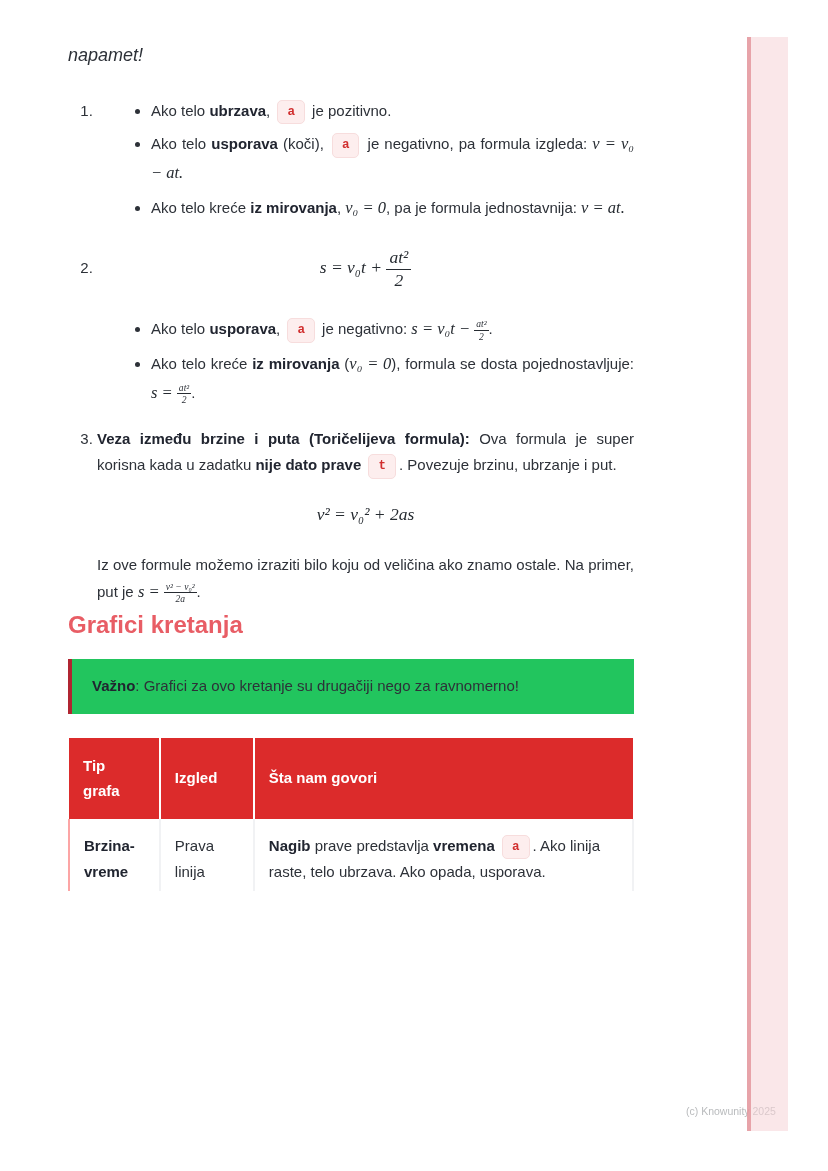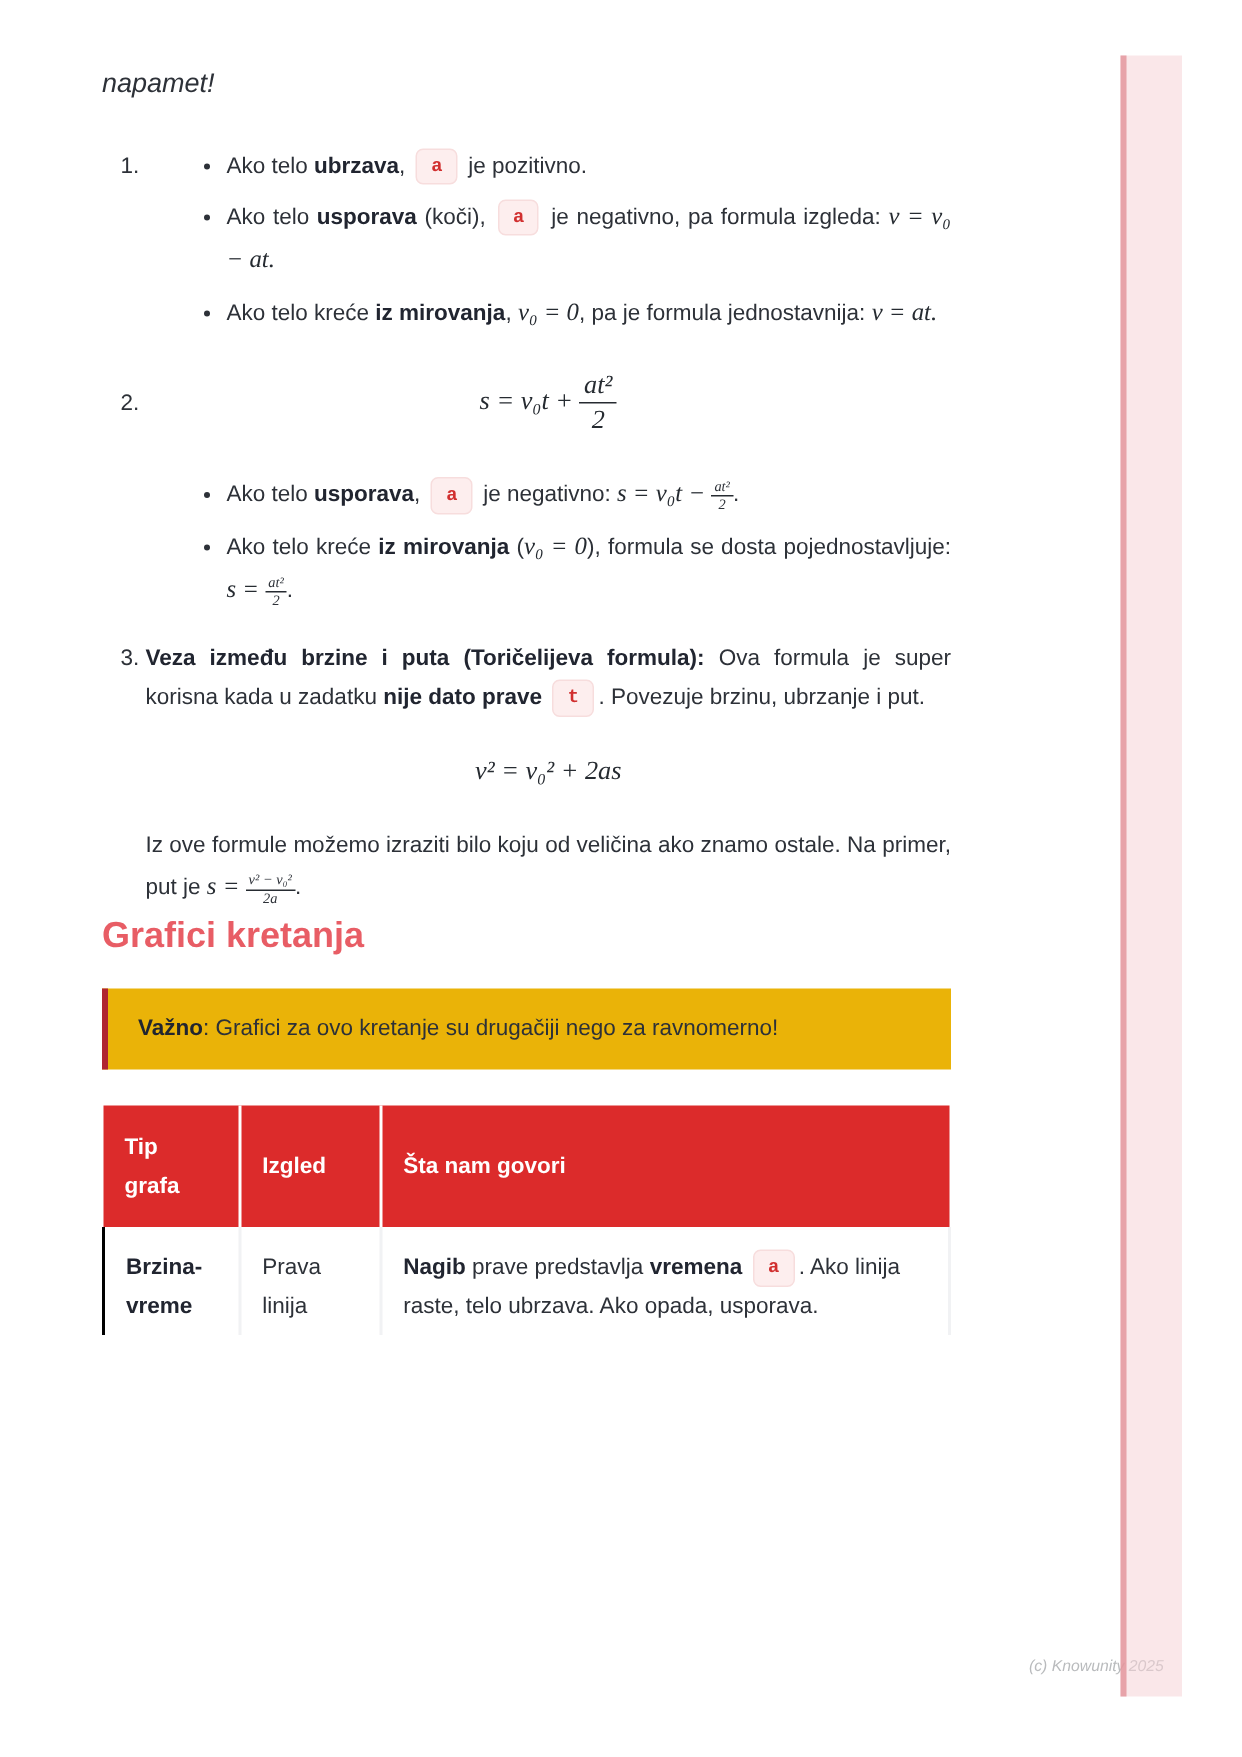--- a/index.html
+++ b/index.html
@@ -75,21 +75,21 @@
   .para2 { margin-top: 26px; text-align: justify; }
   h2.section-heading {
     margin-top: 4px;
     font-size: 24px;
     font-weight: bold;
     color: #e85d65;
     line-height: 1.2;
   }
   .callout {
     margin-top: 20px;
-    background: #eab308;
+    background: #22c55e;
     border-left: 4px solid #b02531;
     padding: 14px 20px;
     font-size: 15px;
   }
   table.graph-table {
     margin-top: 24px;
     width: 100%;
     border-collapse: collapse;
   }
   table.graph-table thead th {
@@ -101,35 +101,34 @@
     vertical-align: middle;
     padding: 15px 14px;
     line-height: 1.7;
   }
   table.graph-table thead th.sep { border-right: 2px solid #ffffff; }
   table.graph-table col.c1 { width: 90px; }
   table.graph-table col.c2 { width: 94px; }
   table.graph-table tbody td {
     vertical-align: top;
     padding: 14px 24px 0 14px;
-    border-left: 2px solid #000000;
+    border-left: 2px solid #fca5a5;
     border-right: 2px solid #f1f2f4;
     background: #ffffff;
     font-size: 15px;
     line-height: 1.75;
   }
   td .cell-clip { max-height: 58px; overflow: hidden; }
   .watermark {
     position: absolute;
     left: 686px; top: 1102px;
     font-size: 10.5px;
     color: #b9bbbd;
     z-index: 1;
     white-space: nowrap;
-    font-style: italic;
   }
   .pink-strip {
     position: absolute;
     left: 747px; top: 37px;
     width: 41px; height: 1094px;
     background: rgba(246, 211, 215, 0.55);
     border-left: 4px solid rgba(224, 140, 147, 0.75);
     z-index: 2;
   }
 </style>

